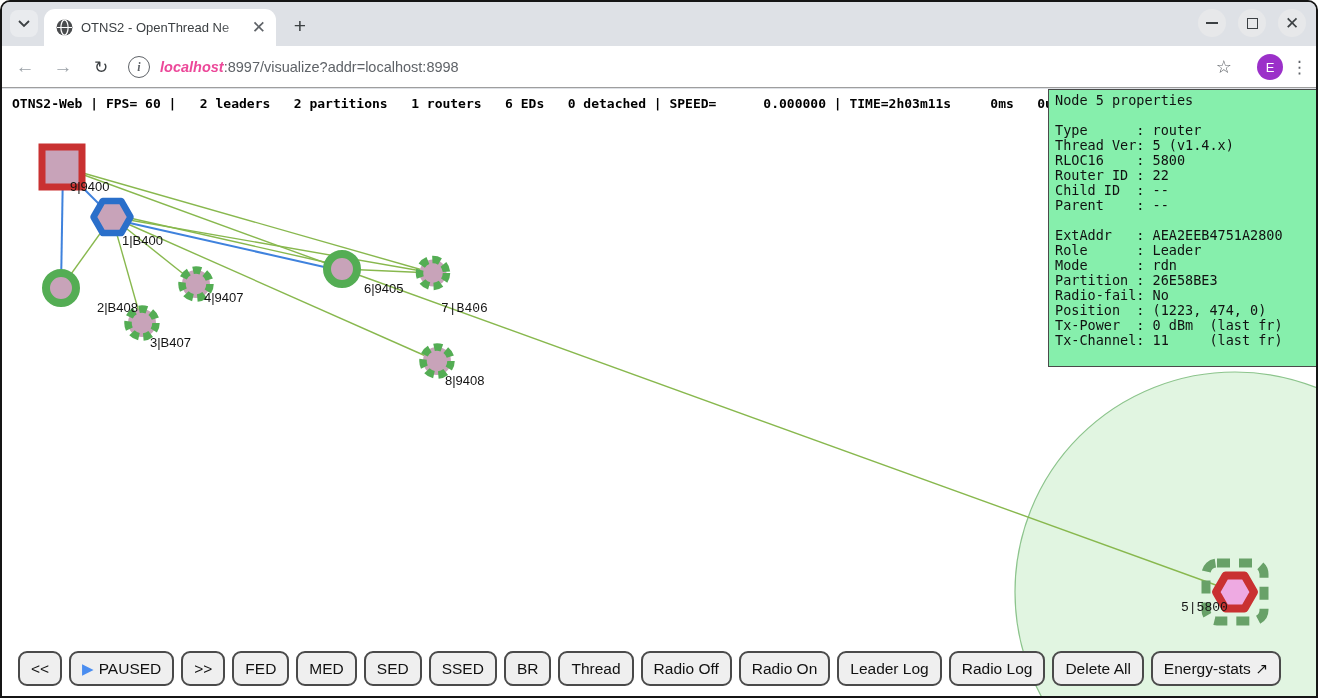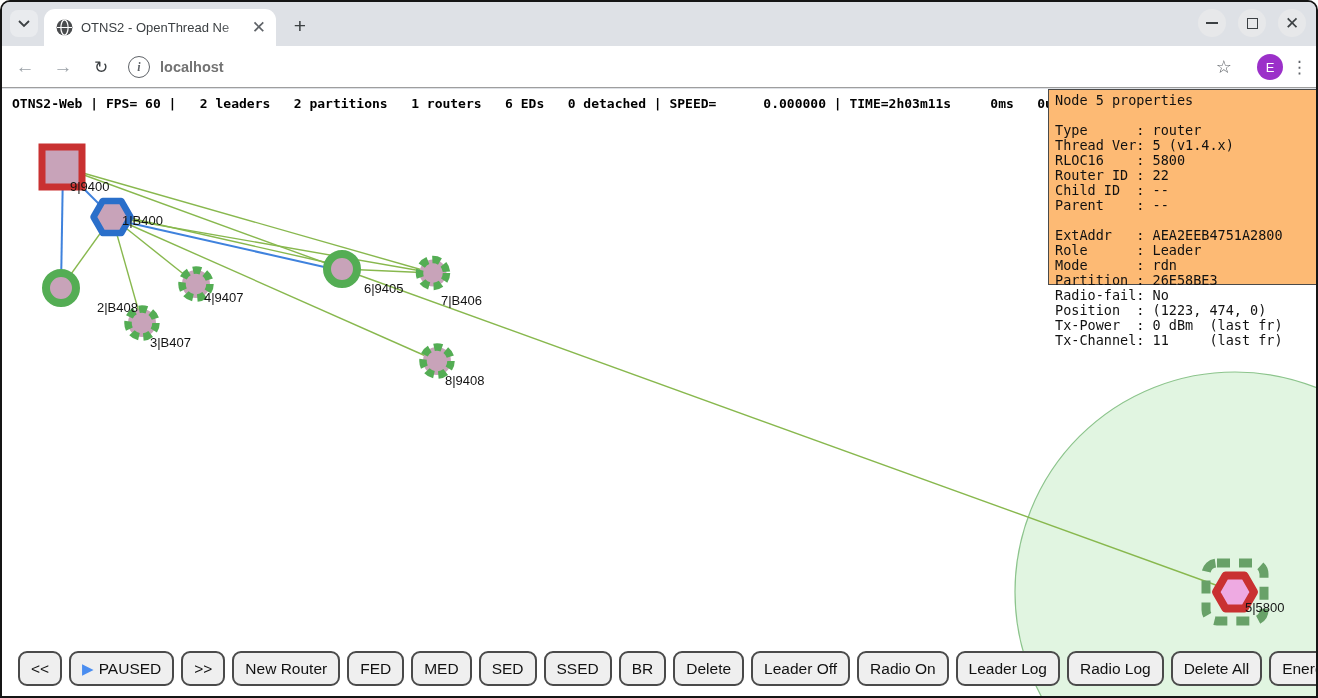--- a/index.html
+++ b/index.html
@@ -15,33 +15,33 @@
   .newtab { position:absolute; left:284px; top:10px; width:28px; height:28px; border-radius:50%; display:flex; align-items:center; justify-content:center; font-size:21px; color:#3c4043; cursor:pointer; }
   .winbtns { position:absolute; right:10px; top:7px; display:flex; gap:12px; }
   .winbtn { width:28px; height:28px; border-radius:50%; background:#e7e8ea; display:flex; align-items:center; justify-content:center; color:#3c4043; cursor:pointer; }
   .glyph-min { width:12px; height:2px; background:#3c4043; display:block; }
   .glyph-max { width:11px; height:11px; border:1.8px solid #3c4043; display:block; }
   .glyph-close { font-size:17px; line-height:1; }
   
   .toolbar { position:absolute; left:0; top:44px; right:0; height:42px; background:#fff; border-bottom:1px solid #9e9e9e; }
   .navic { position:absolute; top:0; height:42px; display:flex; align-items:center; justify-content:center; width:34px; font-size:19px; }
   .url { position:absolute; left:158px; top:0; height:42px; display:flex; align-items:center; font-size:14.5px; }
-  .url b { color:#737373; font-weight:bold; }
+  .url b { color:#ec4899; font-weight:bold;font-style:italic; }
   .url span { color:#5f6368; }
   .info-circ { position:absolute; left:126px; top:10px; width:22px; height:22px; border:1.6px solid #5f6368; border-radius:50%; color:#5f6368; font-size:12px; display:flex; align-items:center; justify-content:center; font-family:"Liberation Serif", serif; font-style:italic; font-weight:bold; }
   .avatar { position:absolute; right:33px; top:8px; width:26px; height:26px; border-radius:50%; background:#9b30c9; color:#fff; font-size:13px; display:flex; align-items:center; justify-content:center; cursor:pointer; }
   .star { position:absolute; right:84px; top:0; height:42px; display:flex; align-items:center; font-size:18px; color:#5f6368; cursor:pointer; }
   .kebab { position:absolute; right:8px; top:0; height:42px; display:flex; align-items:center; font-size:17px; color:#5f6368; cursor:pointer; }
   
   .content { position:absolute; left:0; top:87px; right:0; bottom:0; background:#fff; overflow:hidden; }
   #graph { position:absolute; left:0; top:0; }
   .statusline { position:absolute; left:10px; top:7px; font-family:"DejaVu Sans Mono", monospace; font-weight:bold; font-size:13px; color:#000; white-space:pre; }
   .versionline { position:absolute; left:10px; top:29px; font-size:12.5px; color:#1c64d8; white-space:pre; }
   .nlabel { position:absolute; font-size:13px; color:#141414; white-space:nowrap; }
-  .panel { position:absolute; left:1046px; top:0; width:268px; height:196px; background:#fdba74; border:1px solid #4a4a4a; border-right:none; padding:3px 0 0 6px; font-family:"DejaVu Sans Mono", monospace; font-size:13.5px; line-height:15px; color:#111; white-space:pre; }
+  .panel { position:absolute; left:1046px; top:0; width:268px; height:278px; background:#86efac; border:1px solid #4a4a4a; border-right:none; padding:3px 0 0 6px; font-family:"DejaVu Sans Mono", monospace; font-size:13.5px; line-height:15px; color:#111; white-space:pre; }
   .btnrow { position:absolute; left:16px; top:562px; display:flex; gap:7px; }
   .simbtn { height:35px; padding:0 11px; background:#efefef; border:2px solid #4a4a4a; border-radius:9px; font-family:"Liberation Sans", sans-serif; font-size:15.5px; color:#111; display:flex; align-items:center; cursor:pointer; white-space:nowrap; }
   .play { color:#4a8df0; font-size:15px; margin-right:5px; }
 </style>
 </head>
 <body>
 
 <div class="window">
 
   <div class="tabstrip">
@@ -73,20 +73,21 @@
     </div>
   </div>
 
   <div class="toolbar">
     <div class="navic" style="left:6px;color:#9aa0a6">←</div>
     <div class="navic" style="left:44px;color:#9aa0a6">→</div>
     <div class="navic" style="left:82px;color:#3c4043;font-size:17px">↻</div>
     <div class="info-circ">i</div>
     <div class="url">
         <b>localhost</b>
+        <span>:8997/visualize?addr=localhost:8998</span>
       </div>
     <div class="star">☆</div>
     <div class="avatar">
         <span>E</span>
       </div>
     <div class="kebab">⋮</div>
   </div>
 
   <div class="content">
     <svg id="graph" width="1314" height="609">
@@ -110,28 +111,28 @@
         <circle cx="140" cy="234" r="14" fill="#c8a3b9" stroke="#54ad54" stroke-width="7.5" stroke-dasharray="8 4.5"></circle>
         <circle cx="194" cy="195" r="14" fill="#c8a3b9" stroke="#54ad54" stroke-width="7.5" stroke-dasharray="8 4.5"></circle>
         <circle cx="340" cy="180" r="15" fill="#c8a3b9" stroke="#54ad54" stroke-width="8"></circle>
         <circle cx="431" cy="184" r="13.5" fill="#c8a3b9" stroke="#54ad54" stroke-width="7.5" stroke-dasharray="8 4.5"></circle>
         <circle cx="435" cy="272" r="14" fill="#c8a3b9" stroke="#54ad54" stroke-width="7.5" stroke-dasharray="8 4.5"></circle>
         <rect x="1204" y="474" width="58" height="58" rx="11" fill="none" stroke="#68a168" stroke-width="9" stroke-dasharray="13 9"></rect>
         <polygon points="1214,503 1223.5,486.546 1242.5,486.546 1252,503 1242.5,519.454 1223.5,519.454" fill="#eeaae2" stroke="#c93131" stroke-width="8" stroke-linejoin="round"></polygon>
       </svg>
     <div id="labels">
         <div class="nlabel" style="left: 68px; top: 90px; text-align: right;">9|9400</div>
-        <div class="nlabel" style="left: 120px; top: 124px;">1|B400</div>
+        <div class="nlabel" style="left: 120px; top: 144px;">1|B400</div>
         <div class="nlabel" style="left: 67px; top: 211px; margin-left: 28px;">2|B408</div>
         <div class="nlabel" style="left: 148px; top: 246px;">3|B407</div>
         <div class="nlabel" style="left: 202px; top: 201px;">4|9407</div>
         <div class="nlabel" style="left: 362px; top: 192px;">6|9405</div>
-        <div class="nlabel" style="left: 439px; top: 204px;">7|B406</div>
+        <div class="nlabel" style="left: 439px; top: 212px; font-family: Liberation Mono, monospace;">7|B406</div>
         <div class="nlabel" style="left: 443px; top: 284px;">8|9408</div>
-        <div class="nlabel" style="left: 1243px; top: 511px;">5|5800</div>
+        <div class="nlabel" style="left: 1179px; top: 511px; font-family: Liberation Mono, monospace;">5|5800</div>
       </div>
     <div class="statusline">OTNS2-Web | FPS= 60 |   2 leaders   2 partitions   1 routers   6 EDs   0 detached | SPEED=      0.000000 | TIME=2h03m11s     0ms   0us</div>
     <div class="panel">Node 5 properties
 
 Type      : router
 Thread Ver: 5 (v1.4.x)
 RLOC16    : 5800
 Router ID : 22
 Child ID  : --
 Parent    : --
@@ -141,28 +142,27 @@
 Mode      : rdn
 Partition : 26E58BE3
 Radio-fail: No
 Position  : (1223, 474, 0)
 Tx-Power  : 0 dBm  (last fr)
 Tx-Channel: 11     (last fr)</div>
     <div class="btnrow" id="btnrow">
         <button class="simbtn">&lt;&lt;</button>
         <button class="simbtn"><span class="play">▶</span>PAUSED</button>
         <button class="simbtn">&gt;&gt;</button>
-        <button class="simbtn">New Router</button>
         <button class="simbtn">FED</button>
         <button class="simbtn">MED</button>
         <button class="simbtn">SED</button>
         <button class="simbtn">SSED</button>
         <button class="simbtn">BR</button>
-        <button class="simbtn">Delete</button>
-        <button class="simbtn">Leader Off</button>
+        <button class="simbtn">Thread</button>
+        <button class="simbtn">Radio Off</button>
         <button class="simbtn">Radio On</button>
         <button class="simbtn">Leader Log</button>
         <button class="simbtn">Radio Log</button>
         <button class="simbtn">Delete All</button>
         <button class="simbtn">Energy-stats ↗</button>
       </div>
   </div>
 
 </div>
 

